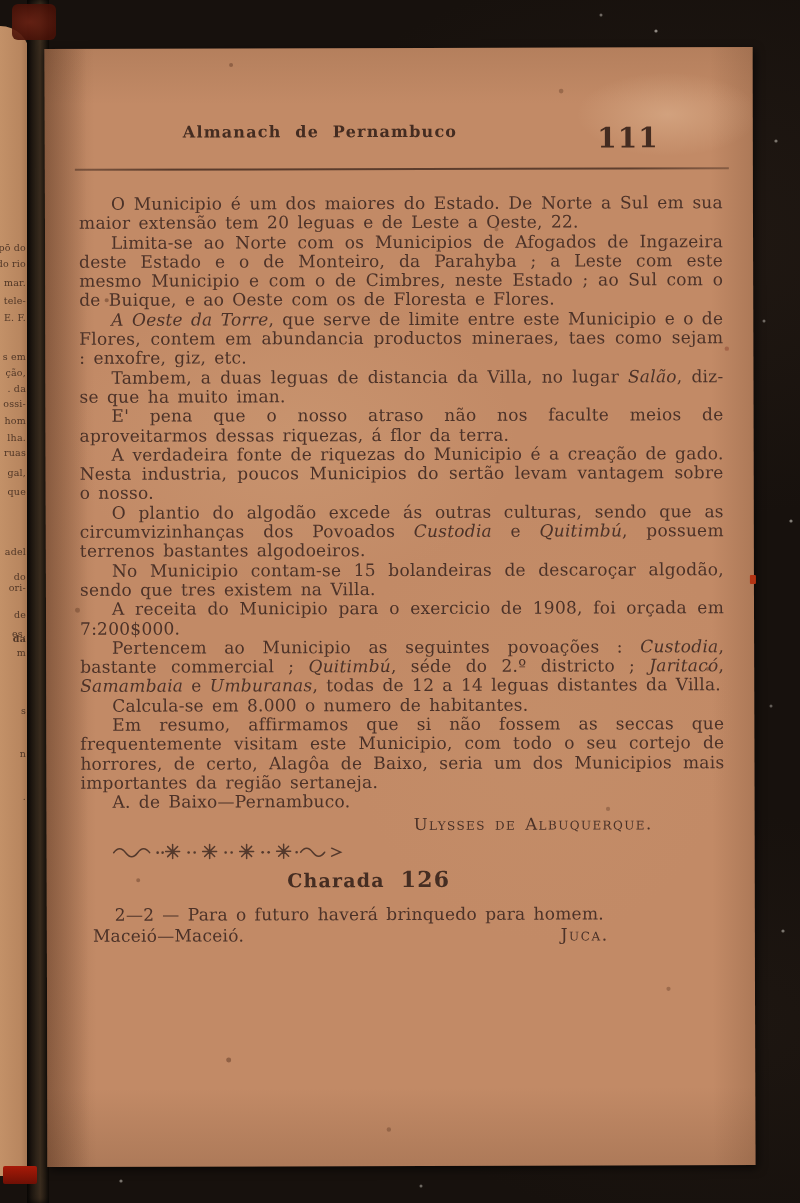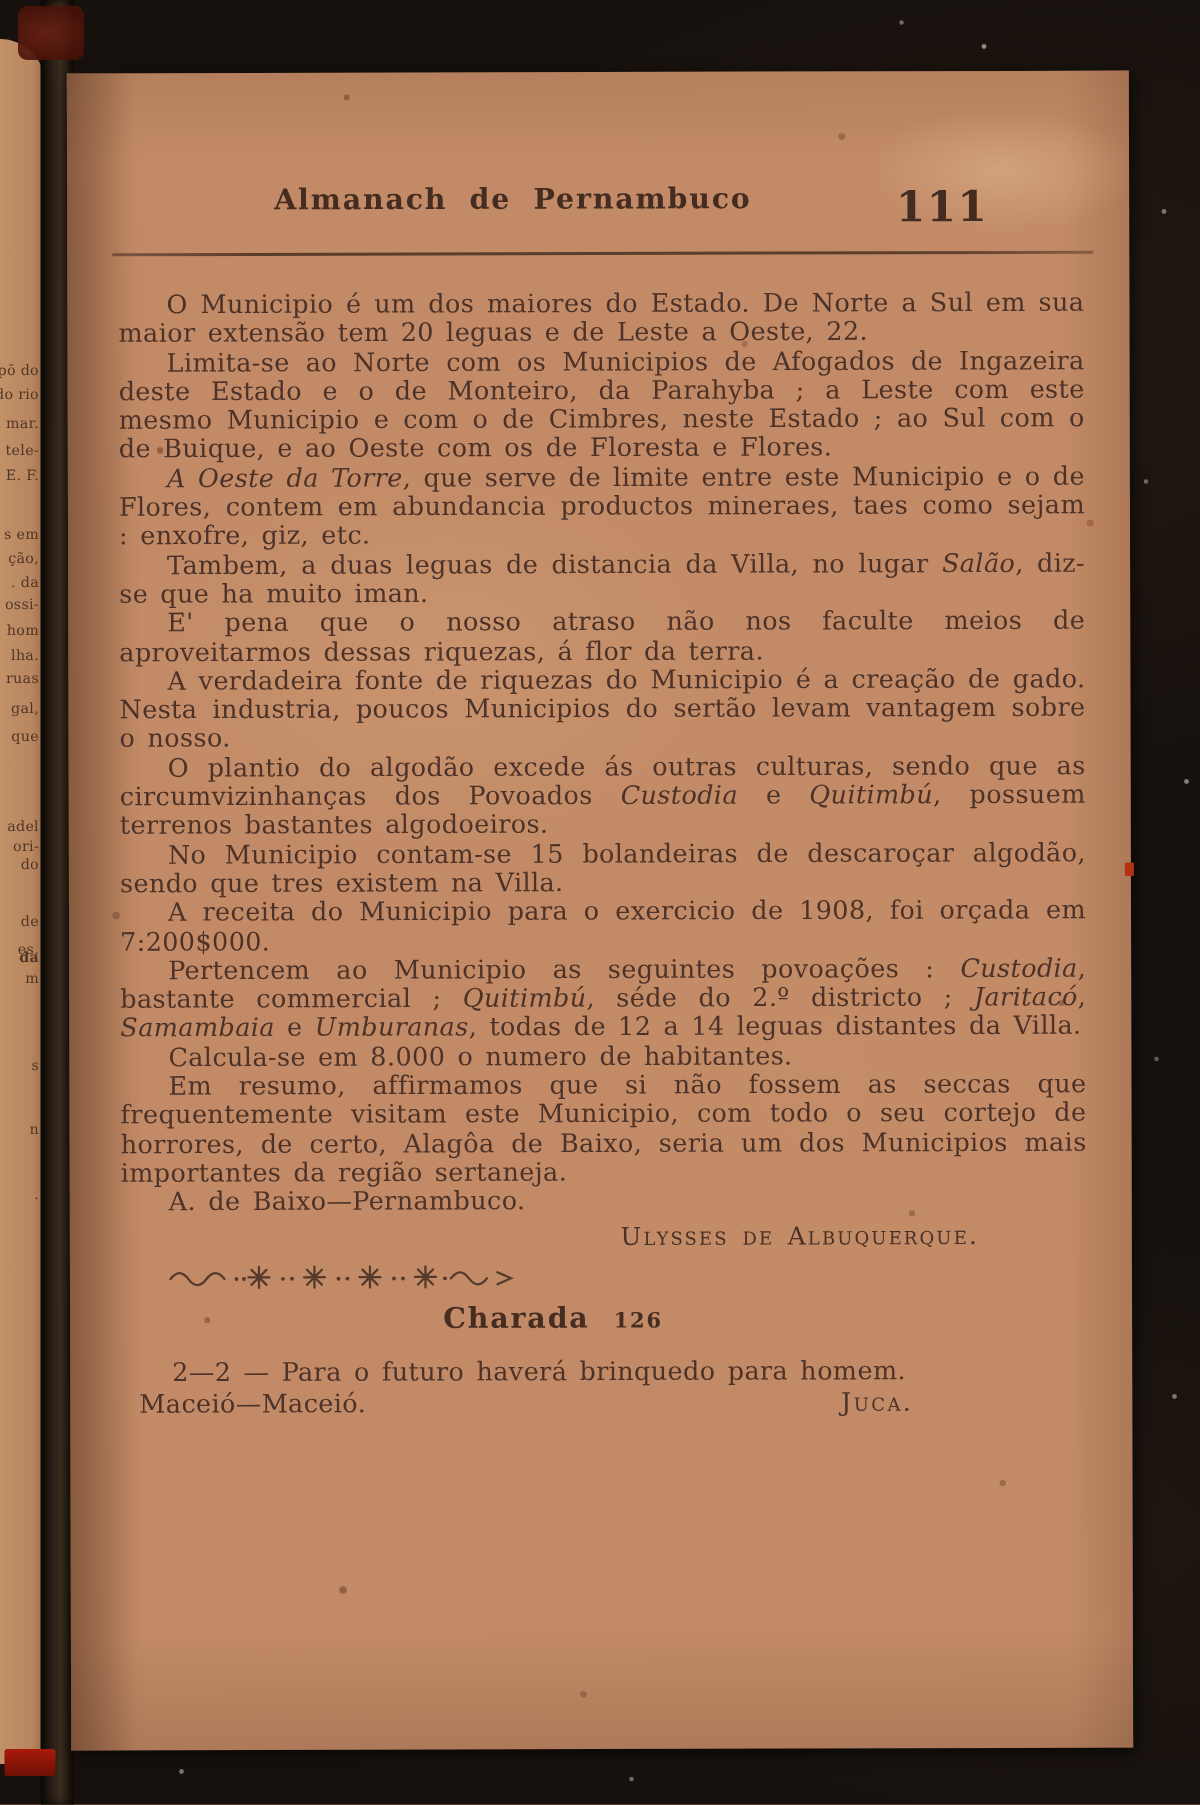--- a/index.html
+++ b/index.html
@@ -75,36 +75,36 @@
       90px 830px 0 .5px rgba(70,35,20,.35),
       450px 180px 0 .5px rgba(70,35,20,.25),
       560px 760px 0 .6px rgba(70,35,20,.3);
   }
   .gutter-shadow{position:absolute;left:0;top:0;width:42px;height:100%;
     background:linear-gradient(to right, rgba(60,30,15,.30), rgba(60,30,15,0));}
   .red-mark{position:absolute;right:-2px;top:528px;width:6px;height:9px;
     background:#b23313;border-radius:1px;}
   
   .header{position:absolute;top:74px;left:0;width:100%;height:32px;color:#442c21;}
-  .title{position:absolute;left:138px;font-size:19px;font-weight:bold;
+  .title{position:absolute;left:138px;font-size:16px;font-weight:bold;
     letter-spacing:1.2px;word-spacing:7px;}
   .pagenum{position:absolute;right:94px;font-size:28px;font-weight:bold;letter-spacing:1px;}
   .rule{position:absolute;top:120px;left:30px;right:24px;height:1.6px;
     background:linear-gradient(to right, rgba(70,44,32,.55), rgba(70,44,32,.85) 15%, rgba(70,44,32,.8) 85%, rgba(70,44,32,.45));}
   
   .content{position:absolute;top:146px;left:34px;width:644px;color:#4c3228;
     font-size:17px;line-height:19.3px;text-align:justify;
     letter-spacing:.25px;word-spacing:2.5px;}
   .para{margin:0;text-indent:32px;}
   .signature{text-align:right;padding-right:72px;margin-top:3px;
     font-variant:small-caps;letter-spacing:1.4px;font-size:16.5px;color:#4a3127;}
   .ornament{margin:7px 0 0 30px;height:20px;}
   .charada-head{text-align:center;transform:translateX(-34px);margin-top:9px;
     font-weight:bold;font-size:19px;letter-spacing:1.2px;color:#452d22;}
-  .charada-head .num{margin-left:16px;font-weight:bold;font-size:14px;}
+  .charada-head .num{margin-left:16px;font-weight:bold;font-size:22px;}
   .charada-text{margin-top:15px;text-indent:34px;}
   .charada-footer{display:flex;justify-content:space-between;
     padding:2px 116px 0 12px;}
   .charada-author{font-variant:small-caps;letter-spacing:1.6px;}
 </style>
 </head>
 <body>
 
 <div class="photo">
   <div class="bg-specks"></div>
@@ -119,21 +119,21 @@
       <div class="frag" style="top: 352px;">s em</div>
       <div class="frag" style="top: 368px;">ção,</div>
       <div class="frag" style="top: 384px;">. da</div>
       <div class="frag" style="top: 399px;">ossi-</div>
       <div class="frag" style="top: 416px;">hom</div>
       <div class="frag" style="top: 433px;">lha.</div>
       <div class="frag" style="top: 448px;">ruas</div>
       <div class="frag" style="top: 468px; text-align: center;">gal,</div>
       <div class="frag" style="top: 487px;">que</div>
       <div class="frag" style="top: 506px; margin-top: 41px;">adel</div>
-      <div class="frag" style="top: 560px; text-align: center;">ori-</div>
+      <div class="frag" style="top: 583px; text-align: center;">ori-</div>
       <div class="frag" style="top: 572px;">do</div>
       <div class="frag" style="top: 610px;">de</div>
       <div class="frag" style="top: 629px;">es,</div>
       <div class="frag" style="top: 648px;">m</div>
       <div class="frag" style="top: 634px; font-weight: bold;">da</div>
       <div class="frag" style="top: 706px;">s</div>
       <div class="frag" style="top: 749px;">n</div>
       <div class="frag" style="top: 792px;">.</div>
     </div>
   <div class="spine"></div>

